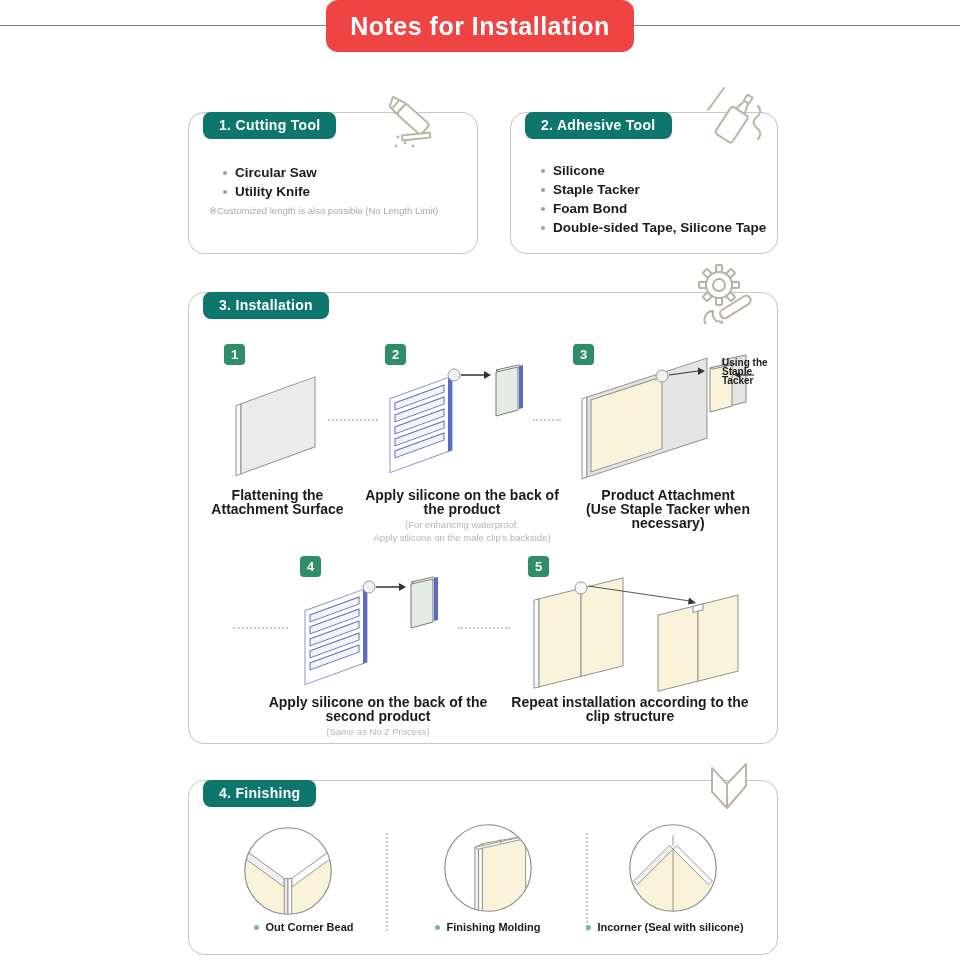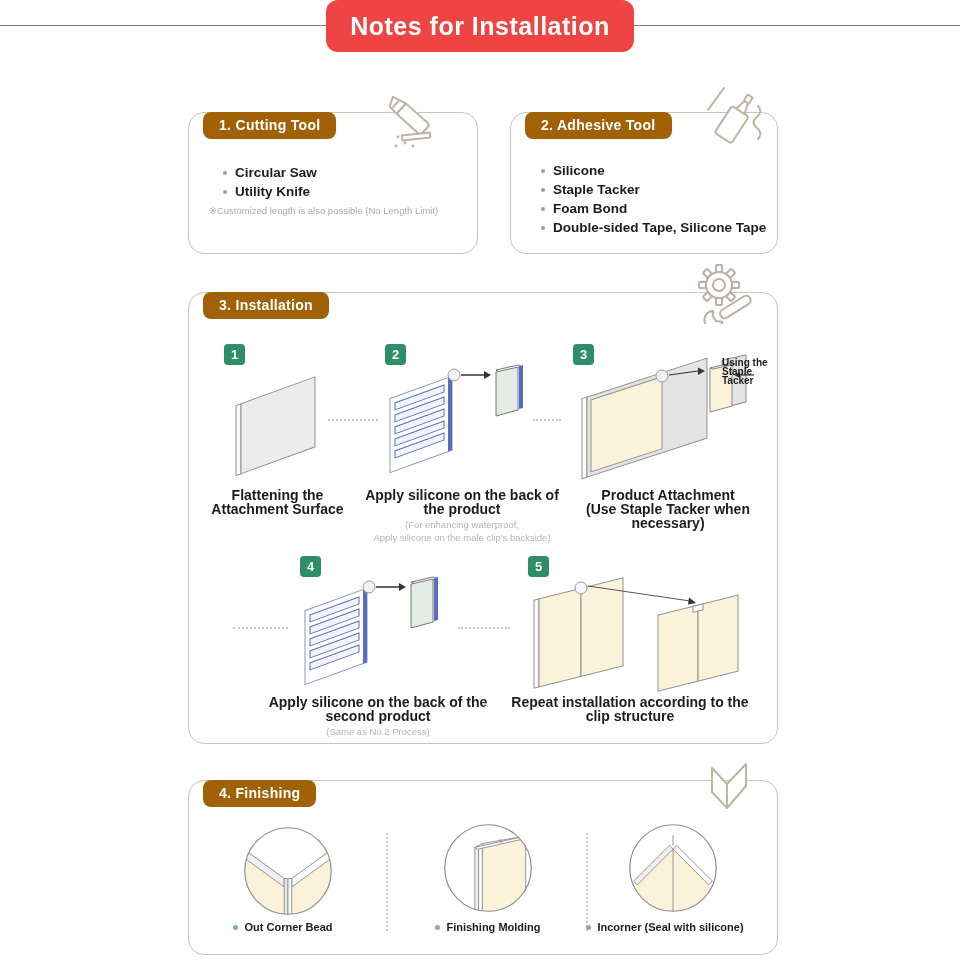--- a/index.html
+++ b/index.html
@@ -5,21 +5,21 @@
   html,body{margin:0;padding:0;background:#fff;}
   #page{position:relative;width:960px;height:960px;background:#fff;overflow:hidden;
         font-family:"Liberation Sans","DejaVu Sans",sans-serif;color:#1c1c1c;}
   .abs{position:absolute;}
   
   #header-rule{top:25px;left:0;width:960px;height:0;border-top:1.5px solid #6b8578;}
   #title-banner{left:326px;top:0;width:308px;height:52px;background:#ef4444;border-radius:12px;
       color:#fff;font-size:25px;font-weight:bold;text-align:center;line-height:52px;letter-spacing:.5px;}
   
   .box{border:1.5px solid #c6c6ba;border-radius:16px;background:#fff;}
-  .badge{position:absolute;left:14px;top:-1px;background:#a16207;color:#fff;font-weight:bold;
+  .badge{position:absolute;left:14px;top:-1px;background:#0f766e;color:#fff;font-weight:bold;
       font-size:14px;padding:5px 16px 6px;border-radius:8px;letter-spacing:.3px;}
   .item{display:flex;align-items:center;font-weight:bold;font-size:13.5px;margin:4px 0;}
   .dot{width:4px;height:4px;border-radius:50%;background:#8fa6a0;margin-right:8px;flex:0 0 auto;}
   .note{color:#a9a9a9;font-size:9.5px;margin-top:6px;}
   
   .stepnum{width:21px;height:21px;background:#2e8e67;border-radius:4px;color:#fff;font-size:13px;
       font-weight:bold;text-align:center;line-height:21px;}
   .cap{font-weight:bold;font-size:14px;text-align:center;line-height:14px;}
   .sub{color:#b5b5b5;font-size:9.5px;text-align:center;line-height:13px;margin-top:2px;}
   .hdots{height:0;border-top:2px dotted #c9c9c9;}
@@ -290,21 +290,21 @@
     <g clip-path="url(#cc3)" stroke="#909090" stroke-width="1">
       <polygon points="12,68 50,30 88,68 96,100 4,100" fill="#faf3da" stroke="none"></polygon>
       <polygon points="8,64 46,26 50,30 12,68" fill="#f0f0f0"></polygon>
       <polygon points="54,26 92,64 88,68 50,30" fill="#fdfdfd"></polygon>
       <line x1="50" y1="30" x2="50" y2="100"></line>
       <line x1="50" y1="15" x2="50" y2="26"></line>
     </g>
     <circle cx="50" cy="50" r="46" fill="none" stroke="#8f8f8f" stroke-width="1.3"></circle>
   </svg>
 
-  <div class="abs bcap" style="left:208px;top:921px;width:150px;">
+  <div class="abs bcap" style="left:229px;top:921px;width:150px;">
     <span class="bdot"></span>
       <span>Out Corner Bead</span>
   </div>
   <div class="abs bcap" style="left:418px;top:921px;width:140px;">
     <span class="bdot"></span>
       <span>Finishing Molding</span>
   </div>
   <div class="abs bcap" style="left:580px;top:921px;width:170px;">
     <span class="bdot"></span>
       <span>Incorner (Seal with silicone)</span>

